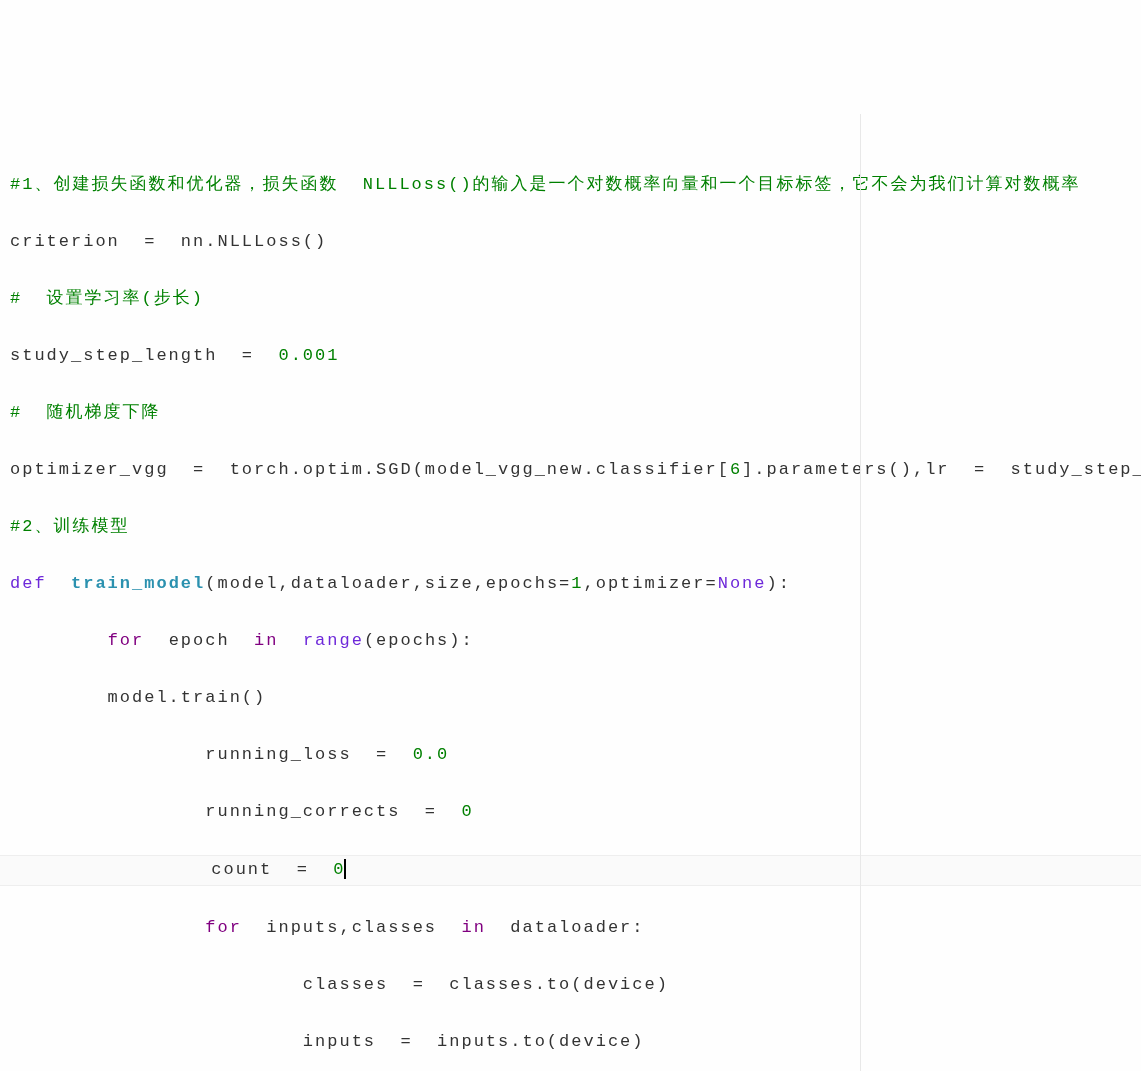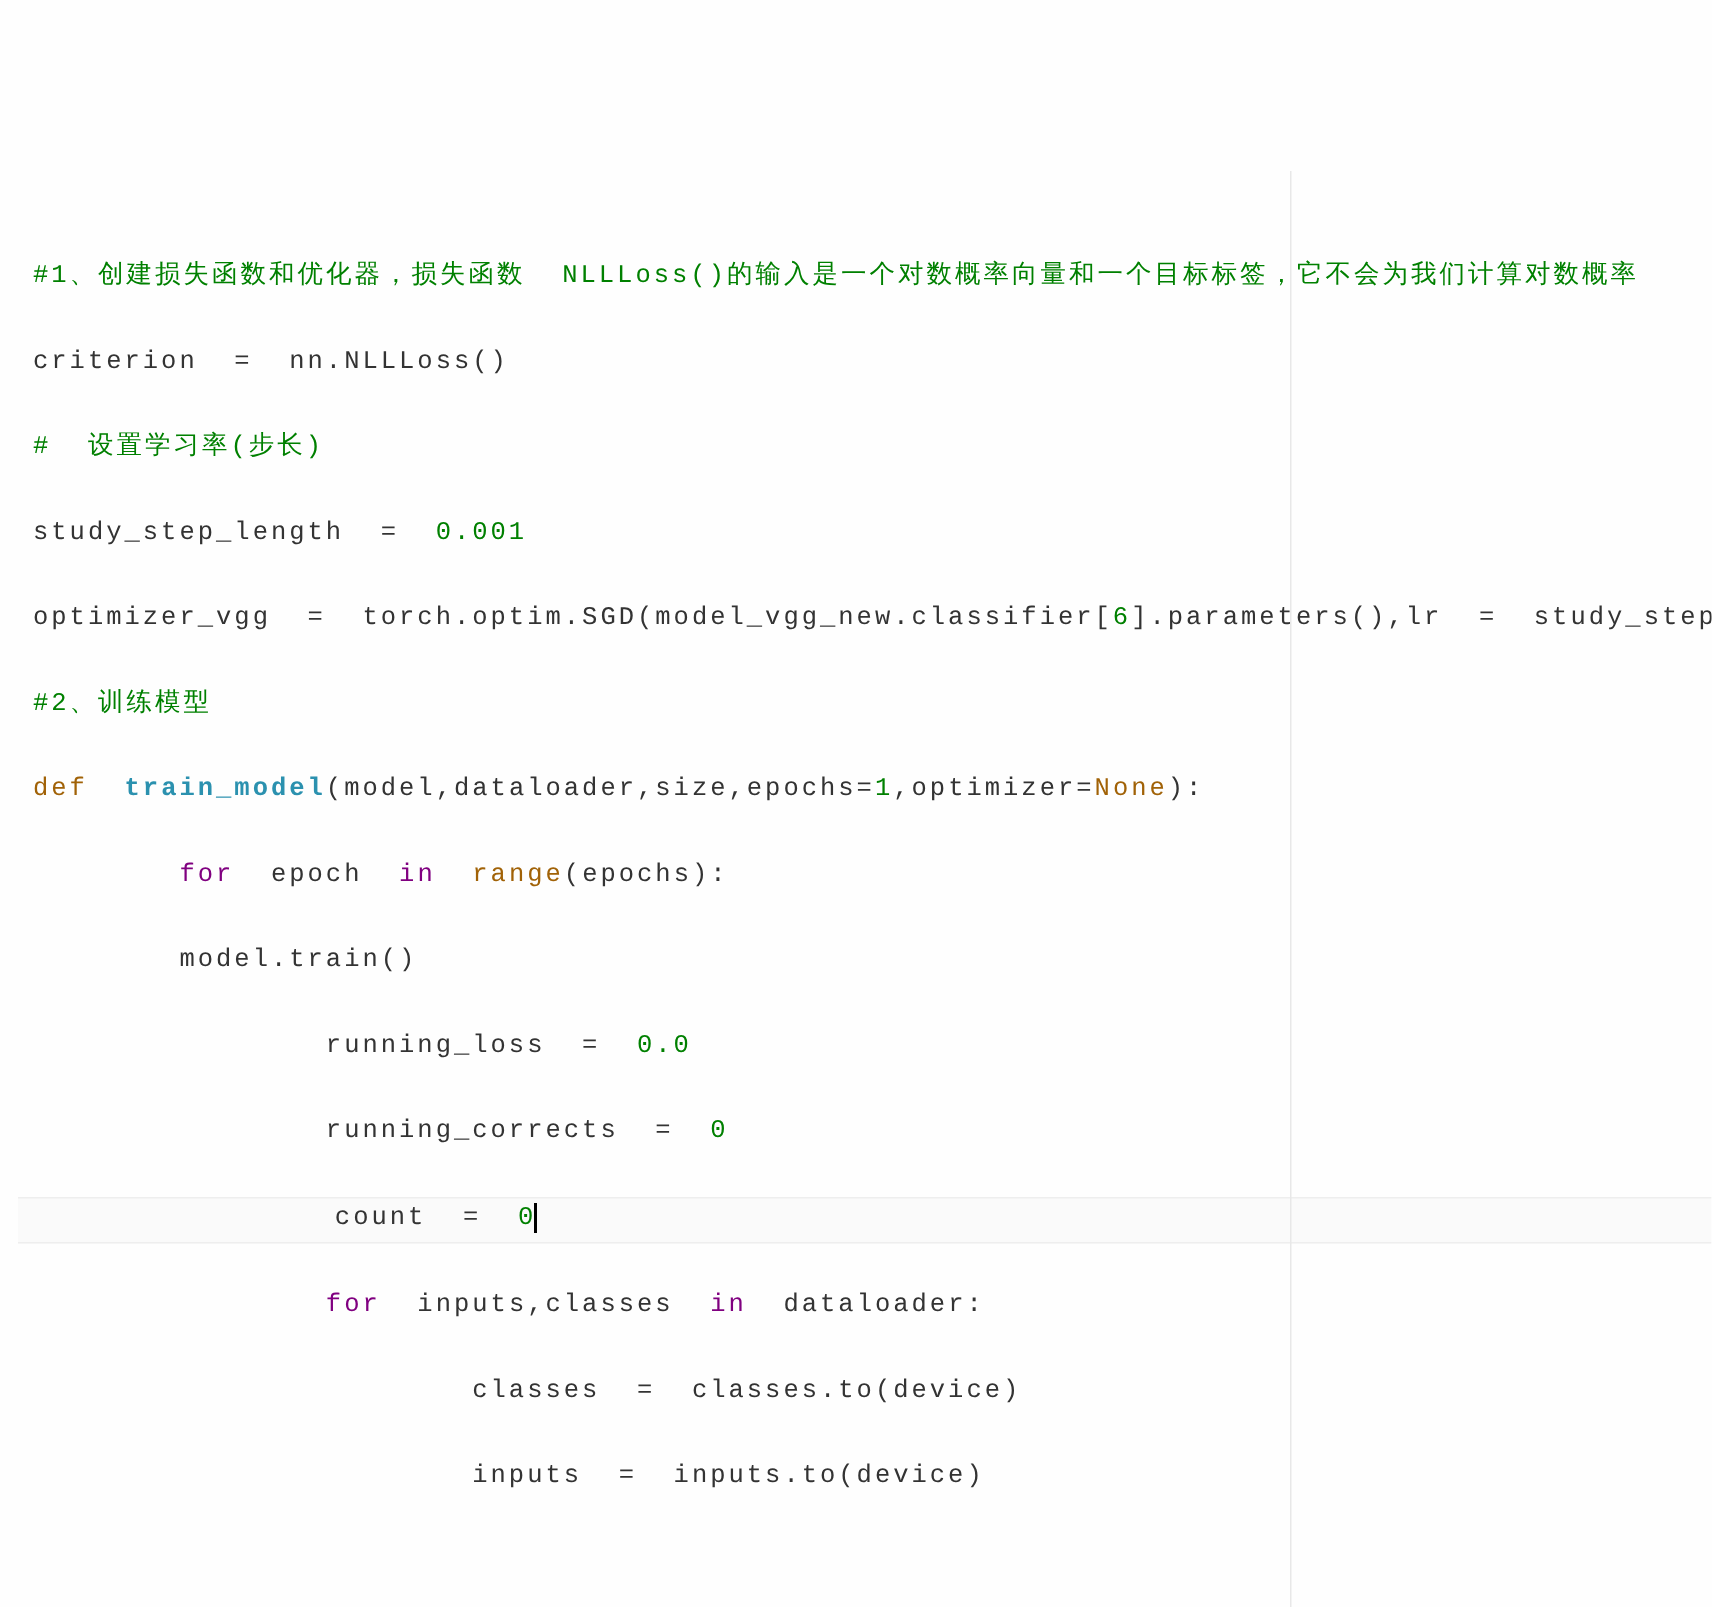--- a/index.html
+++ b/index.html
@@ -10,23 +10,23 @@
       letter-spacing: 2px;
       line-height: 28.5px;
       white-space: pre;
       overflow-x: hidden;
       position: relative;
     }
     .editor {
       padding: 0;
       position: relative;
     }
-    .line { display: block; padding-left: 10px; margin-left: 12px; }
+    .line { display: block; padding-left: 10px; }
     .green { color: #008000; }
-    .blue { color: #a16207; }
+    .blue { color: #6d28d9; }
     .darkcyan { color: #2b91af; font-weight: bold; }
     .purple { color: #800080; }
     .black { color: #333333; }
     .highlight-line {
       background: #fafafa;
       border-top: 1px solid #eeeeee;
       border-bottom: 1px solid #eeeeee;
       padding-left: 16px;
     }
     .cursor {
@@ -51,20 +51,21 @@
 <body>
 
 
 
 <div class="editor">
 <div class="ruler"></div>
 <span class="line"><span class="green">#1、创建损失函数和优化器，损失函数  NLLLoss()的输入是一个对数概率向量和一个目标标签，它不会为我们计算对数概率</span></span>
 <span class="line"><span class="black">criterion  =  nn.NLLLoss()</span></span>
 <span class="line"><span class="green">#  设置学习率(步长)</span></span>
 <span class="line"><span class="black">study_step_length  =  </span><span class="green">0.001</span></span>
+<span class="line"><span class="green">#  随机梯度下降</span></span>
 <span class="line"><span class="black">optimizer_vgg  =  torch.optim.SGD(model_vgg_new.classifier[</span><span class="green">6</span><span class="black">].parameters(),lr  =  study_step_length)</span></span>
 <span class="line"><span class="green">#2、训练模型</span></span>
 <span class="line"><span class="blue">def</span><span class="black">  </span><span class="darkcyan">train_model</span><span class="black">(model,dataloader,size,epochs=</span><span class="green">1</span><span class="black">,optimizer=</span><span class="blue">None</span><span class="black">):</span></span>
 <span class="line"><span class="black">        </span><span class="purple">for</span><span class="black">  epoch  </span><span class="purple">in</span><span class="black">  </span><span class="blue">range</span><span class="black">(epochs):</span></span>
 <span class="line"><span class="black">        model.train()</span></span>
 <span class="line"><span class="black">                running_loss  =  </span><span class="green">0.0</span></span>
 <span class="line"><span class="black">                running_corrects  =  </span><span class="green">0</span></span>
 <span class="line highlight-line"><span class="black">                count  =  </span><span class="green">0</span><span class="cursor"></span></span>
 <span class="line"><span class="black">                </span><span class="purple">for</span><span class="black">  inputs,classes  </span><span class="purple">in</span><span class="black">  dataloader:</span></span>
 <span class="line"><span class="black">                        classes  =  classes.to(device)</span></span>

